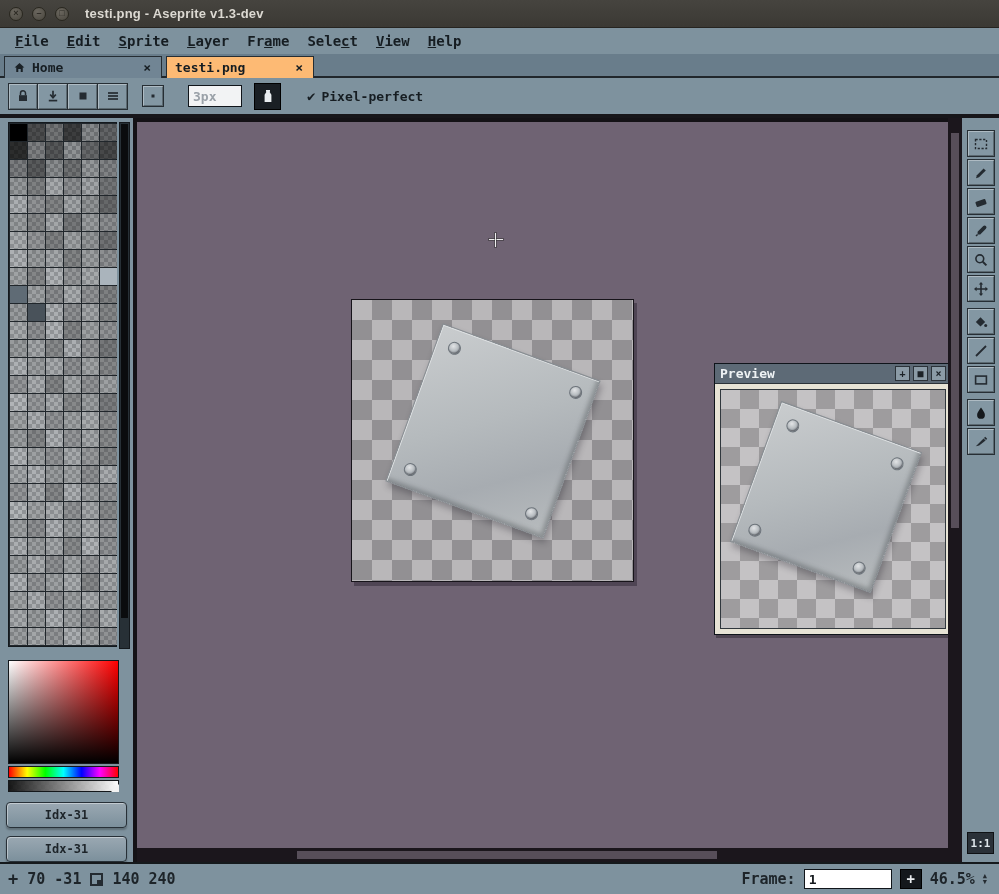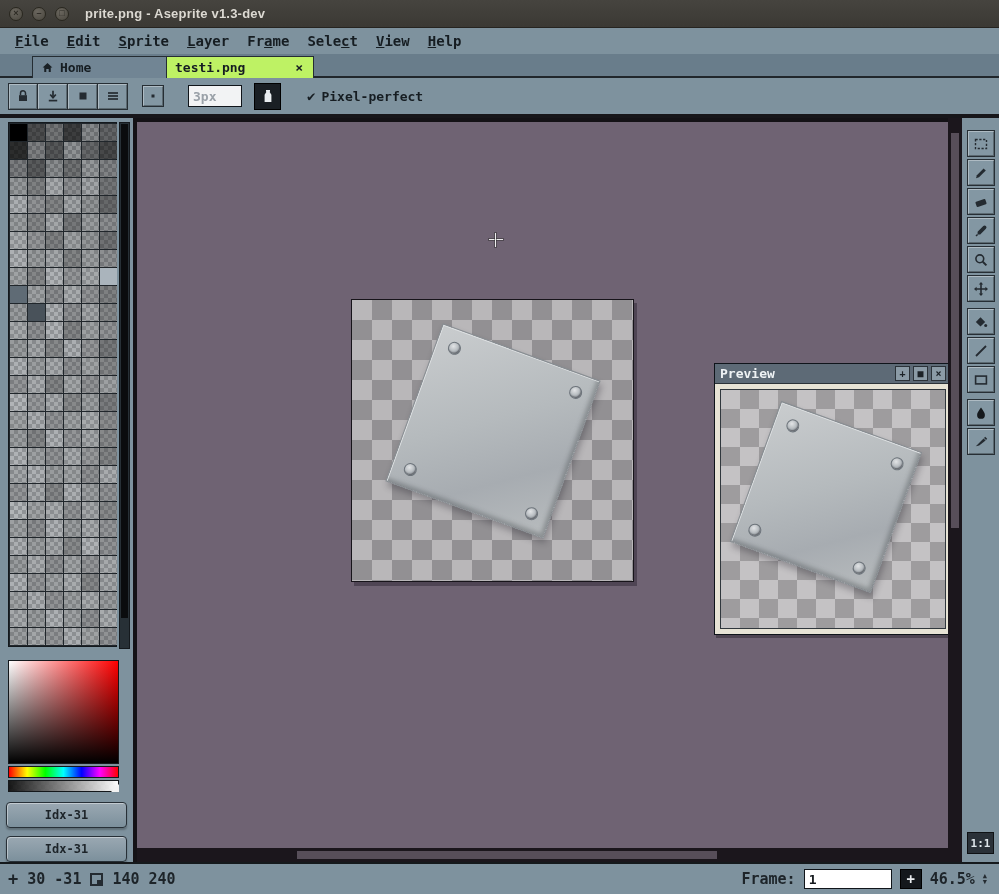--- a/index.html
+++ b/index.html
@@ -42,22 +42,22 @@
   .tabbar {
     position:absolute; left:0; top:54px; width:999px; height:24px;
     background:#697d8b; border-bottom:2px solid #20262b;
   }
   .tab {
     position:absolute; top:2px; height:22px;
     display:flex; align-items:center; gap:6px; padding:0 8px;
     border:1px solid #252d33; border-bottom:none;
     font-size:13px; color:#161d22;
   }
-  .tab-home { left:4px; width:158px; background:#71German; background:#718594;margin-left:28px; }
-  .tab-active { left:166px; width:148px; background:#bef264; }
+  .tab-home { left:4px; width:158px; background:#71German; background:#718594; }
+  .tab-active { left:166px; width:148px; background:#fdba74; }
   .tab-label { flex:1 1 auto; white-space:nowrap; overflow:hidden; }
   .tab-close { font-size:13px; padding:0 2px; }
 
   
   .contextbar {
     position:absolute; left:0; top:78px; width:999px; height:40px;
     background:#7e929e; border-bottom:4px solid #17161a;
     display:flex; align-items:center; padding-left:8px;
     color:#161d22;
   }
@@ -249,21 +249,21 @@
 <div class="titlebar">
   <span class="win-btn">
       <span>×</span>
     </span>
   <span class="win-btn">
       <span>–</span>
     </span>
   <span class="win-btn">
       <span>□</span>
     </span>
-  <span class="win-title">prite.png - Aseprite v1.3-dev</span>
+  <span class="win-title">testi.png - Aseprite v1.3-dev</span>
 </div>
 
 <div class="menubar">
     <span class="menu-item"><u>F</u>ile</span>
     <span class="menu-item"><u>E</u>dit</span>
     <span class="menu-item"><u>S</u>prite</span>
     <span class="menu-item"><u>L</u>ayer</span>
     <span class="menu-item">Fr<u>a</u>me</span>
     <span class="menu-item">Sele<u>c</u>t</span>
     <span class="menu-item"><u>V</u>iew</span>
@@ -972,21 +972,21 @@
       </div>
     </div>
   <div class="zoom-ratio">
     <span>1:1</span>
   </div>
 </div>
 
 <div class="statusbar">
   <div class="sb-left">
     <span class="crosshair-glyph">+</span>
-    <span>30 -31</span>
+    <span>70 -31</span>
     <span class="size-icon"></span>
     <span>140 240</span>
   </div>
   <div class="sb-right">
     <span>Frame:</span>
     <input class="frame-input" value="1" style="">
     <span class="add-frame-btn"><span>+</span></span>
     <span>46.5%</span>
     <span class="zoom-spin">
       <span>▲</span>

